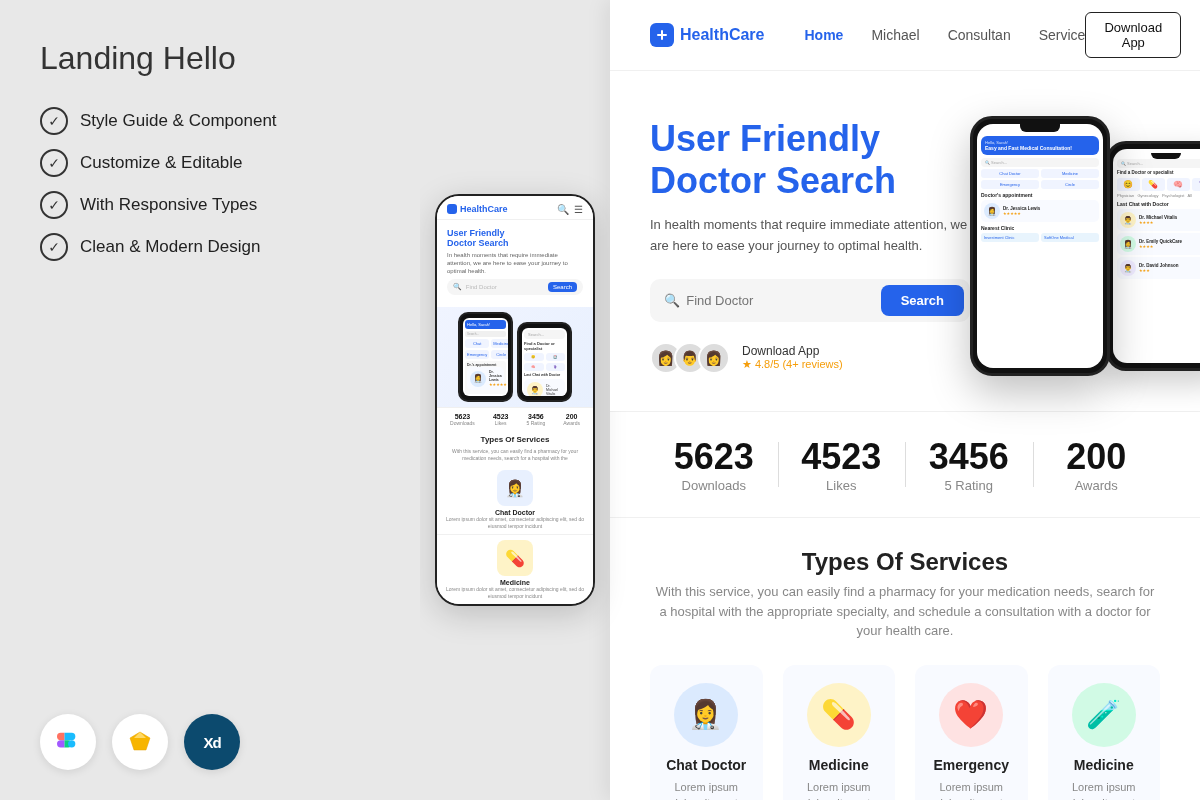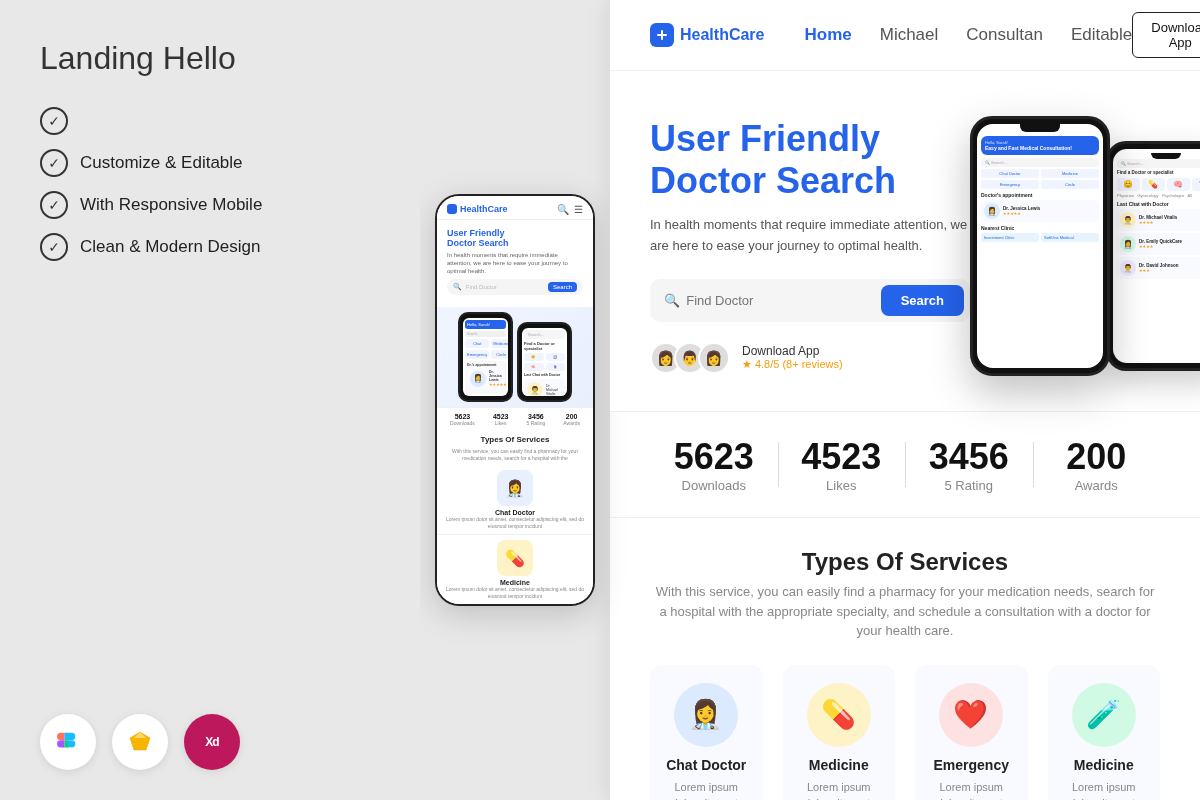--- a/index.html
+++ b/index.html
@@ -278,21 +278,21 @@
       color: white;
       font-size: 12px;
     }
     .desktop-nav-links {
       display: flex;
       gap: 28px;
       list-style: none;
       flex: 1;
     }
     .desktop-nav-links li a {
-      font-size: 17px;
+      font-size: 14px;
       color: #555;
       text-decoration: none;
     }
     .desktop-nav-links li.active a { color: #2563eb; font-weight: 600; }
     .desktop-nav-cta {
       background: white;
       border: 1.5px solid #222;
       color: #111;
       font-size: 13px;
       font-weight: 500;
@@ -591,28 +591,29 @@
 </head>
 <body>
 
 <div class="left-panel">
   <div class="left-top">
     <p class="sub-title">Landing Hello</p>
 
     <ul class="features-list">
       <li>
         <span class="check-icon">✓</span>
+        <span>Style Guide &amp; Component</span>
       </li>
       <li>
         <span class="check-icon">✓</span>
         <span>Customize &amp; Editable</span>
       </li>
       <li>
         <span class="check-icon">✓</span>
-        <span>With Responsive Mobile</span>
+        <span>With Responsive Types</span>
       </li>
       <li>
         <span class="check-icon">✓</span>
         <span>Clean &amp; Modern Design</span>
       </li>
     </ul>
   </div>
 
   <div class="tool-icons">
     <div class="tool-icon-circle" style="font-size:18px; color:#f24e1e; font-weight:700;">
@@ -624,21 +625,21 @@
         <circle cx="16" cy="14" r="4" fill="#1abcfe"></circle>
       </svg>
     </div>
     <div class="tool-icon-circle">
       <svg width="24" height="24" viewBox="0 0 24 24">
         <polygon points="12,2 22,8 18,20 6,20 2,8" fill="#f7b500" stroke="#e6a000" stroke-width="0.5"></polygon>
         <polygon points="12,2 6,8 18,8" fill="#ffd966"></polygon>
         <polygon points="12,20 6,8 18,8" fill="#f7b500"></polygon>
       </svg>
     </div>
-    <div class="tool-icon-circle tool-icon-xd" style="background:#be185d; color:white; font-size:12px; font-weight:800; letter-spacing:-1px;">
+    <div class="tool-icon-circle tool-icon-xd" style="background:#0c4a6e; color:white; font-size:15px; font-weight:800; letter-spacing:-1px;">
       Xd
     </div>
   </div>
 </div>
 
 <div class="right-panel">
 
   <div class="mobile-preview-wrapper">
     <div class="mobile-frame">
 
@@ -763,21 +764,21 @@
         <li class="active">
           <a href="#">Home</a>
         </li>
         <li>
           <a href="#">Michael</a>
         </li>
         <li>
           <a href="#">Consultan</a>
         </li>
         <li>
-          <a href="#">Editable</a>
+          <a href="#">Service</a>
         </li>
       </ul>
       <button class="desktop-nav-cta">Download App</button>
     </nav>
 
     <section class="desktop-hero">
       <div class="desktop-hero-text">
         <h1 class="desktop-hero-title">
           <span>User Friendly</span><br>
           <span>Doctor Search</span>
@@ -790,21 +791,21 @@
         </div>
         <div class="desktop-hero-download">
           <div class="avatar-group">
             <div class="avatar-sm">👩</div>
             <div class="avatar-sm">👨</div>
             <div class="avatar-sm">👩</div>
           </div>
           <div>
             <div class="download-text">Download App</div>
             <div class="download-rating">
-              ★ <span>4.8/5 (8+ reviews)</span>
+              ★ <span>4.8/5 (4+ reviews)</span>
             </div>
           </div>
         </div>
       </div>
 
       <div class="desktop-hero-phones">
 
         <div class="phone-large">
           <div class="phone-large-screen">
             <div class="phone-notch"></div>

